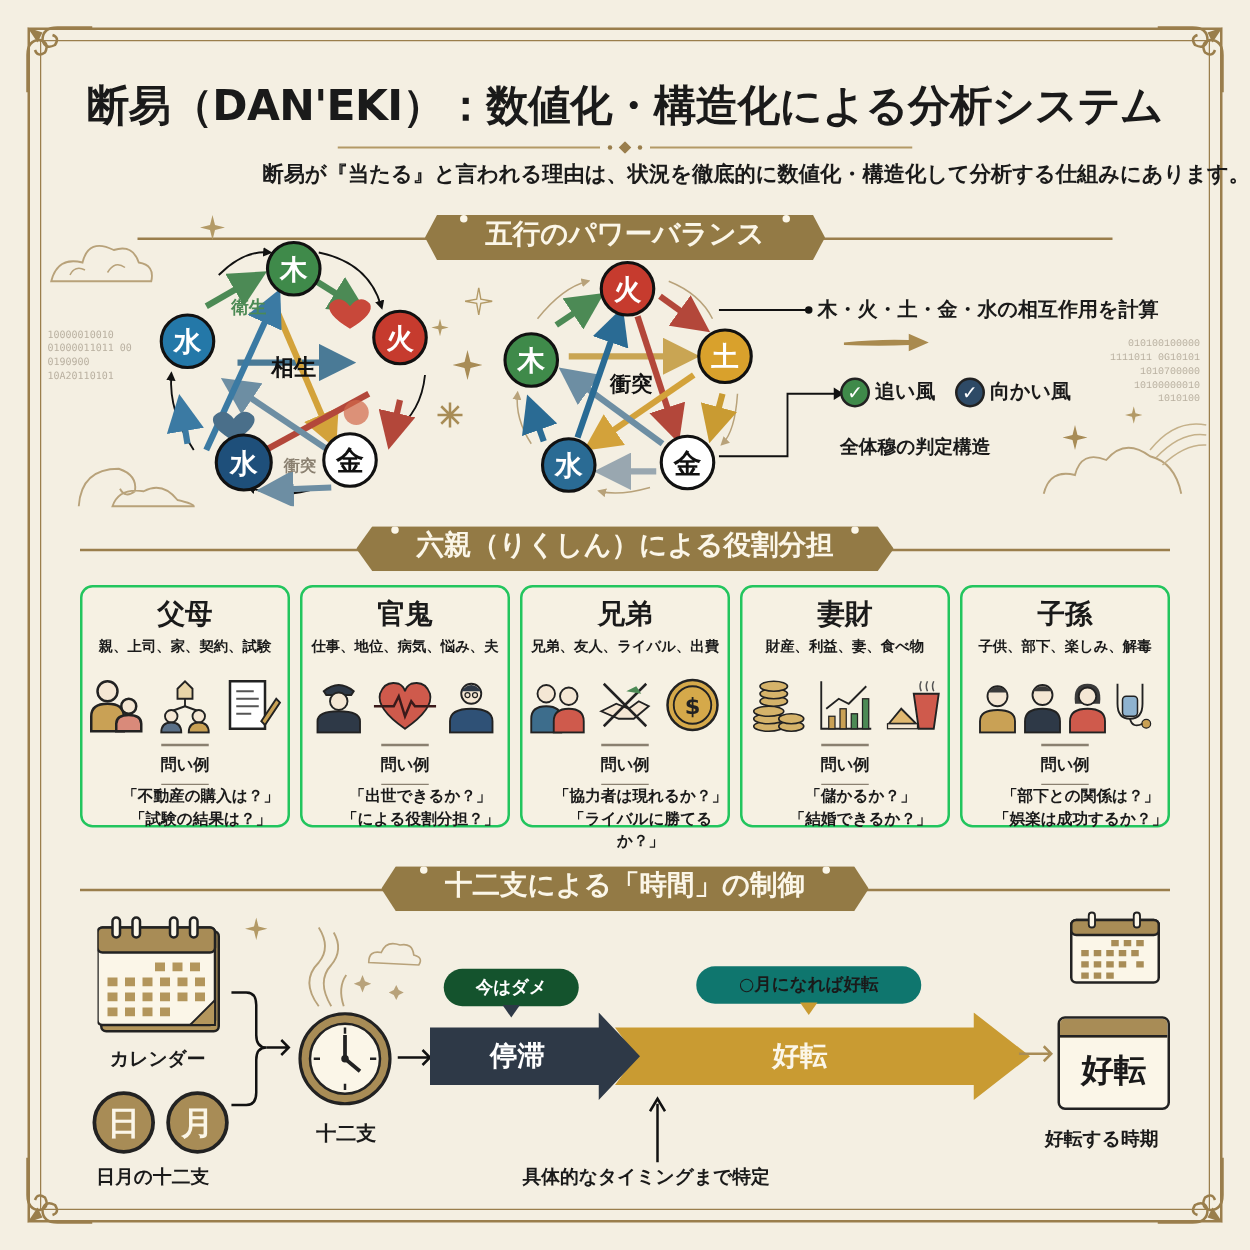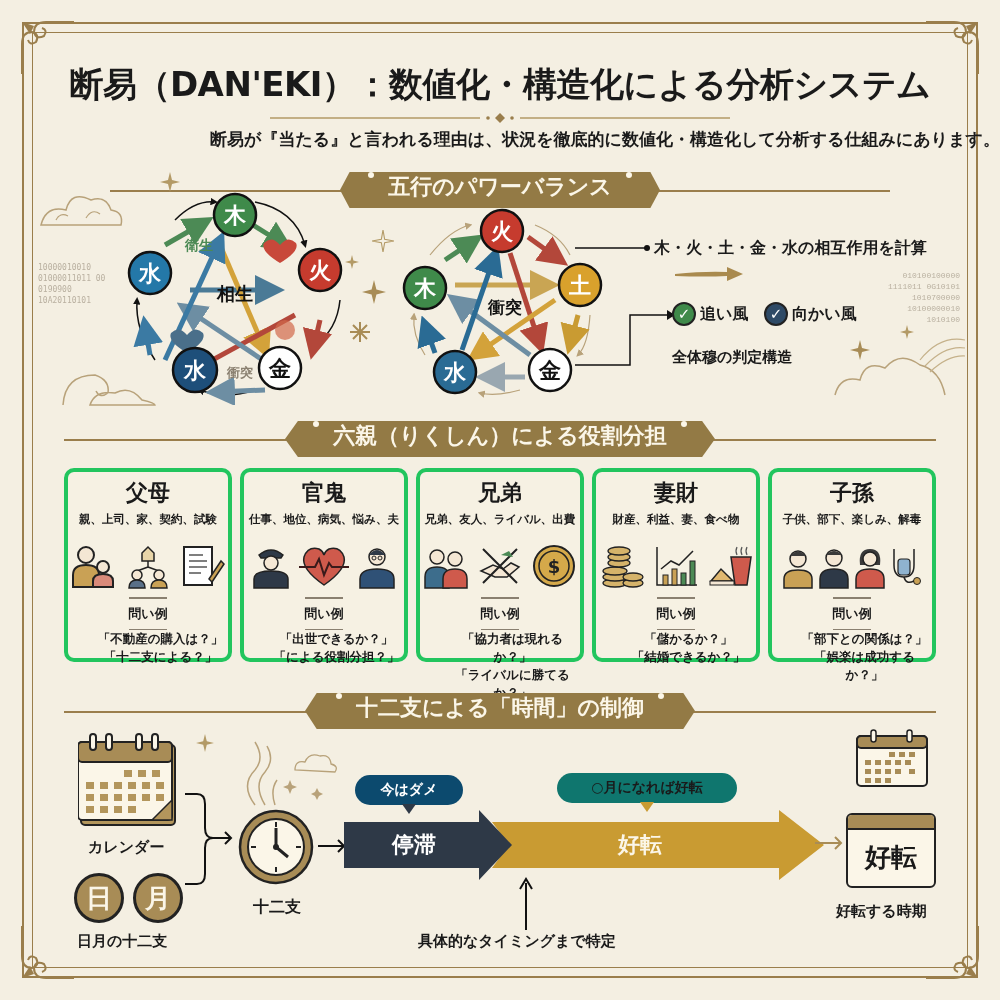--- a/index.html
+++ b/index.html
@@ -19,21 +19,21 @@
 
   .banner { position: absolute; height: 36px; background: #937a45; color: #fbf6e8; font-weight: bold; font-size: 22px; display: flex; align-items: flex-start; justify-content: center; gap: 14px; clip-path: polygon(3% 0, 97% 0, 100% 50%, 97% 100%, 3% 100%, 0 50%); }
   .banner .dot { width: 6px; height: 6px; background: #fbf6e8; border-radius: 50%; }
   .hrule { position: absolute; height: 2px; background: #9a7e4c; }
 
   .diagram { position: absolute; }
   .side-text { position: absolute; font-weight: bold; font-size: 16px; }
   .check { display: inline-flex; width: 24px; height: 24px; border-radius: 50%; align-items: center; justify-content: center; border: 2px solid #222; color: #fff; font-size: 15px; vertical-align: middle; margin-right: 4px; }
 
   .cards { position: absolute; top: 468px; left: 64px; width: 872px; display: flex; gap: 8px; }
-  .card { flex: 1; height: 194px; border: 4px solid #22c55e; border-radius: 10px; background: #f6f1e3; text-align: center; padding-top: 6px; }
+  .card { flex: 1; height: 194px; border: 2px solid #22c55e; border-radius: 10px; background: #f6f1e3; text-align: center; padding-top: 6px; }
   .card .c-title { font-size: 22px; font-weight: bold; }
   .card .c-sub { font-size: 11.5px; font-weight: bold; margin-top: 4px; white-space: nowrap; }
   .card .c-icons { height: 56px; margin-top: 6px; display: flex; justify-content: center; gap: 8px; align-items: flex-end; }
   .card .c-ex { display: flex; align-items: center; justify-content: center; gap: 6px; font-size: 13px; font-weight: bold; margin-top: 8px; flex-direction: column; }
   .card .c-ex .ln { width: 38px; height: 1.5px; background: #8a8070; }
   .card .c-q { font-size: 12.5px; font-weight: bold; line-height: 18px; margin-left: 25px; }
 
   .t-label { position: absolute; font-weight: bold; font-size: 15px; }
   .bubble { position: absolute; height: 30px; border-radius: 15px; color: #fff; font-weight: bold; font-size: 14px; display: flex; align-items: center; justify-content: center; }
   .bubble::after { content: ""; position: absolute; bottom: -9px; left: 50%; margin-left: -7px; border-left: 7px solid transparent; border-right: 7px solid transparent; border-top: 10px solid; border-top-color: inherit; }
@@ -279,21 +279,21 @@
           <path d="M10 12 H24 M10 18 H28 M10 24 H28 M10 30 H22" stroke="#555" stroke-width="1.5"></path>
           <path d="M30 36 L42 18 L45 21 L33 39 Z" fill="#c9a155" stroke="#222" stroke-width="1.5"></path>
         </svg>
     </div>
     <div class="c-ex">
         <span class="ln"></span>
         <span>問い例</span>
         <span class="ln"></span>
       </div>
     <div class="c-q">「不動産の購入は？」</div>
-    <div class="c-q">「十二支による？」</div>
+    <div class="c-q">「試験の結果は？」</div>
   </div>
 
   <div class="card">
     <div class="c-title">官鬼</div>
     <div class="c-sub">仕事、地位、病気、悩み、夫</div>
     <div class="c-icons">
       <svg width="40" height="46" viewBox="0 0 40 46">
           <path d="M8 12 Q20 2 32 12 L30 15 H10 Z" fill="#2e3947" stroke="#222" stroke-width="1.5"></path>
           <circle cx="20" cy="20" r="7" fill="#f4e7d4" stroke="#222" stroke-width="1.5"></circle>
           <path d="M3 45 V36 Q3 28 20 28 Q37 28 37 36 V45 Z" fill="#2e3947" stroke="#222" stroke-width="1.5"></path>
@@ -497,21 +497,21 @@
     </g>
   <line x1="39" y1="39" x2="39" y2="20" stroke="#222" stroke-width="3"></line>
   <line x1="39" y1="39" x2="51" y2="49" stroke="#222" stroke-width="3"></line>
   <circle cx="39" cy="39" r="3" fill="#222"></circle>
 </svg>
 <div class="t-label" style="left:253px;top:897px;font-size:16px;">十二支</div>
 <svg style="position:absolute;left:318px;top:838px;" width="30" height="16" viewBox="0 0 30 16">
     <path d="M0 8 H26 M20 2 L26 8 L20 14" fill="none" stroke="#111" stroke-width="2"></path>
   </svg>
 
-<div class="bubble" style="left:355px;top:775px;width:108px;background:#0c4a6e;border-top-color:#2e3947;">今はダメ</div>
+<div class="bubble" style="left:355px;top:775px;width:108px;background:#14532d;border-top-color:#2e3947;">今はダメ</div>
 <div class="bubble" style="left:557px;top:773px;width:180px;background:#0f766e;border-top-color:#c99b32;color:#1a1a1a;">○月になれば好転</div>
 
 <svg style="position:absolute;left:344px;top:810px;" width="480" height="70" viewBox="0 0 480 70">
   <path d="M148 12 H435 V0 L480 35 L435 70 V58 H148 L165 35 Z" fill="#c99b32"></path>
   <path d="M0 12 H135 V0 L168 35 L135 70 V58 H0 Z" fill="#2e3947"></path>
 </svg>
 <div class="arrow-band" style="left:344px;top:822px;width:140px;height:46px;">停滞</div>
 <div class="arrow-band" style="left:520px;top:822px;width:240px;height:46px;color:#fbf6e8;">好転</div>
 
 <svg style="position:absolute;left:518px;top:875px;" width="16" height="55" viewBox="0 0 16 55">

